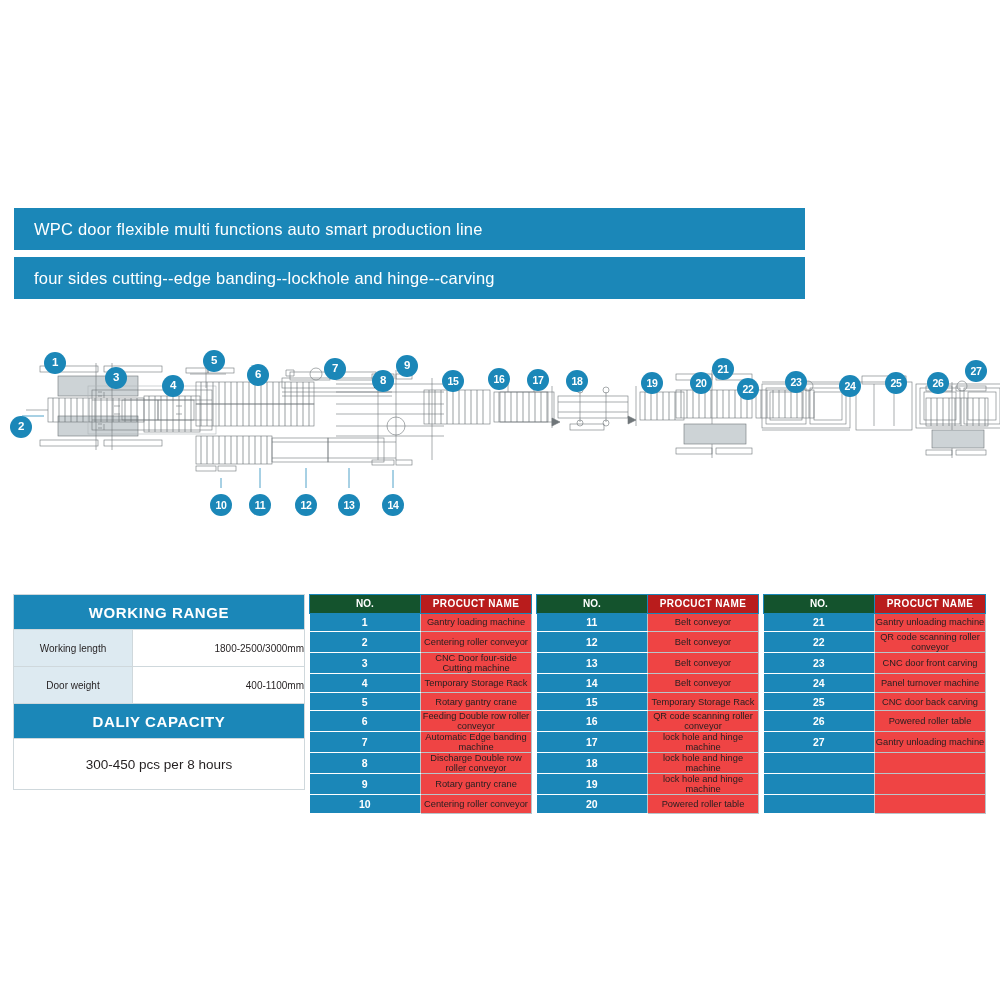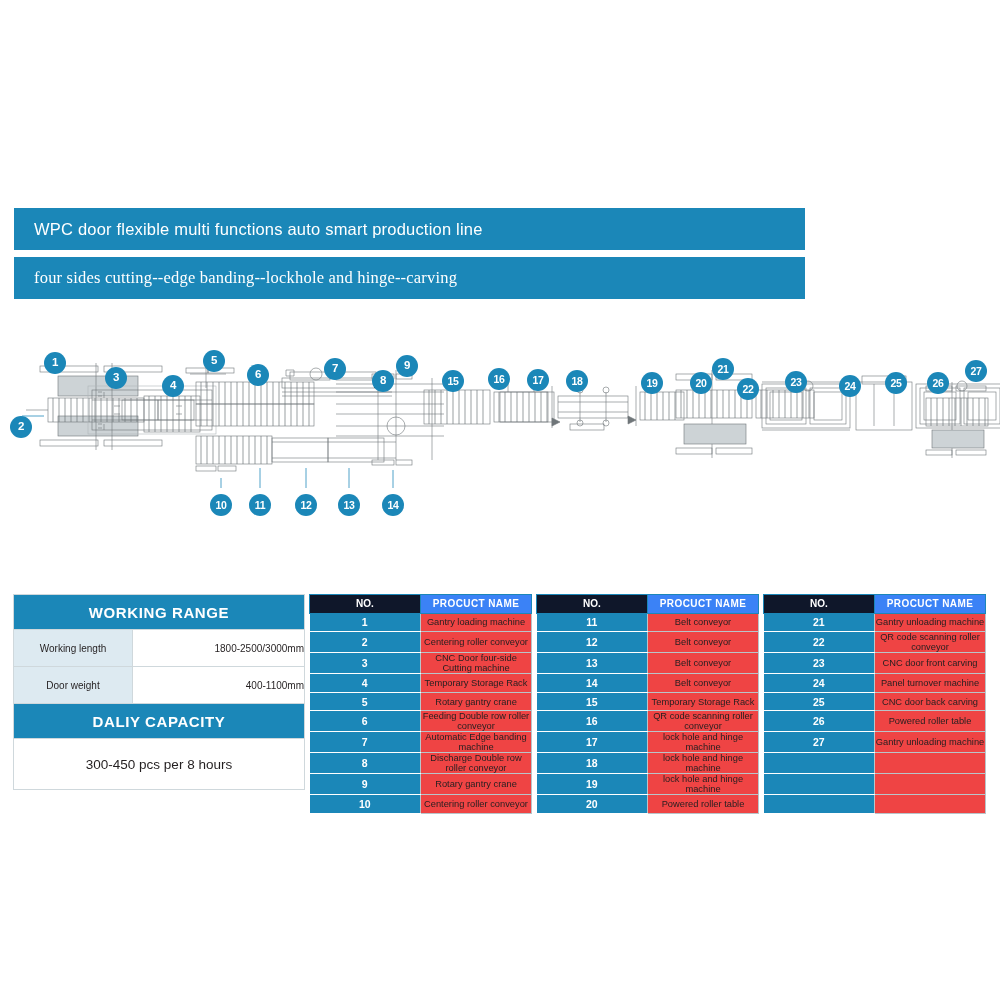--- a/index.html
+++ b/index.html
@@ -23,21 +23,21 @@
     width: 791px;
     background: #1b87b8;
     color: #ffffff;
     display: flex;
     align-items: center;
     box-sizing: border-box;
     padding-left: 20px;
     letter-spacing: .2px;
   }
   #banner-title { top: 208px; height: 42px; font-size: 16.5px; }
-  #banner-subtitle { top: 257px; height: 42px; font-size: 16.5px; font-family: Liberation Serif, serif; }
+  #banner-subtitle { top: 257px; height: 42px; font-size: 16.5px; }
 
   
   #diagram {
     position: absolute;
     left: 0;
     top: 330px;
     width: 1000px;
     height: 200px;
   }
   #diagram svg { display: block; }
@@ -129,29 +129,29 @@
     border-top: 1px solid #ffffff;
     border-bottom: 1px solid #ffffff;
   }
   #product-table .name-col {
     background: #ef4444;
     color: #231f20;
     text-align: center;
     border: 1px solid #b9c4c9;
   }
   #product-table .hdr-no {
-    background: #0f172a;
+    background: #14532d;
     color: #ffffff;
     text-align: center;
     font-size: 10px;
     font-weight: bold;
     border: 1px solid #1b87b8;
   }
   #product-table .hdr-name {
-    background: #3b82f6;
+    background: #b91c1c;
     color: #ffffff;
     font-size: 10px;
     font-weight: bold;
     letter-spacing: .4px;
     border: 1px solid #1b87b8;
   }
   #product-table .gap {
     width: 5px;
     background: #ffffff;
     border: none;

